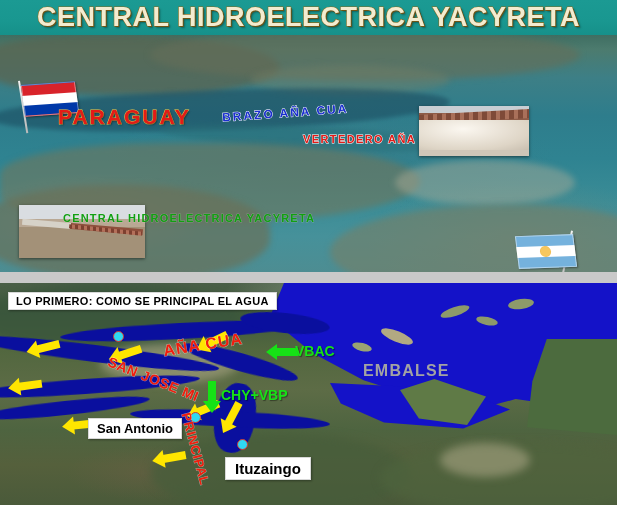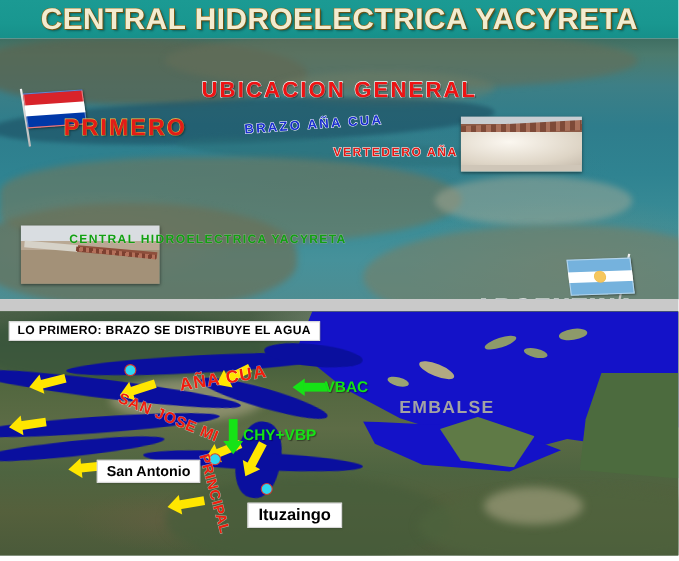--- a/index.html
+++ b/index.html
@@ -195,28 +195,27 @@
     <div class="lm lm1"></div>
     <div class="lm lm2"></div>
     <div class="lm lm7"></div>
     <div class="riv riv1"></div>
     <div class="riv riv2"></div>
     <div class="lm lm3"></div>
     <div class="lm lm4"></div>
     <div class="lm lm6"></div>
     <div class="lm lm5"></div>
 
-    <div class="lbl" id="ubicacion-general">UBICACION GENERAL</div>
 
     <div class="flag" id="flag-py">
       <div class="flag-pole"></div>
       <div class="flag-cloth"></div>
     </div>
 
-    <div class="lbl" id="paraguay-label">PRIMERO</div>
+    <div class="lbl" id="paraguay-label">PARAGUAY</div>
     <div class="lbl" id="brazo-label">BRAZO AÑA CUA</div>
     <div class="lbl" id="vertedero-label">VERTEDERO AÑA CUA</div>
 
     <div class="inset" id="inset-spillway">
       <div class="gates"></div>
       <div class="foam"></div>
     </div>
 
     <div class="inset" id="inset-plant">
       <div class="dam"></div>
@@ -303,21 +302,21 @@
     </div>
     <div class="arrow ag arr-down" style="left:203px;top:98px;">
       <div class="shaft"></div>
         <div class="head"></div>
     </div>
 
     <div class="citydot" style="left:113px;top:48px;"></div>
     <div class="citydot" style="left:190px;top:129px;"></div>
     <div class="citydot" style="left:237px;top:156px;"></div>
 
-    <div class="wbox" id="banner-primero">LO PRIMERO: BRAZO SE DISTRIBUYE EL AGUA</div>
+    <div class="wbox" id="banner-primero">LO PRIMERO: COMO SE PRINCIPAL EL AGUA</div>
     <div class="wbox" id="label-sanantonio">San Antonio</div>
     <div class="wbox" id="label-ituzaingo">Ituzaingo</div>
 
     <div class="rotlbl" id="label-anacua">AÑA CUA</div>
     <div class="rotlbl" id="label-sanjose">SAN JOSE MI</div>
     <div class="rotlbl" id="label-principal">PRINCIPAL</div>
     <div id="label-embalse">EMBALSE</div>
 
     <div class="glbl" id="label-vbac">VBAC</div>
     <div class="glbl" id="label-chyvbp">CHY+VBP</div>

